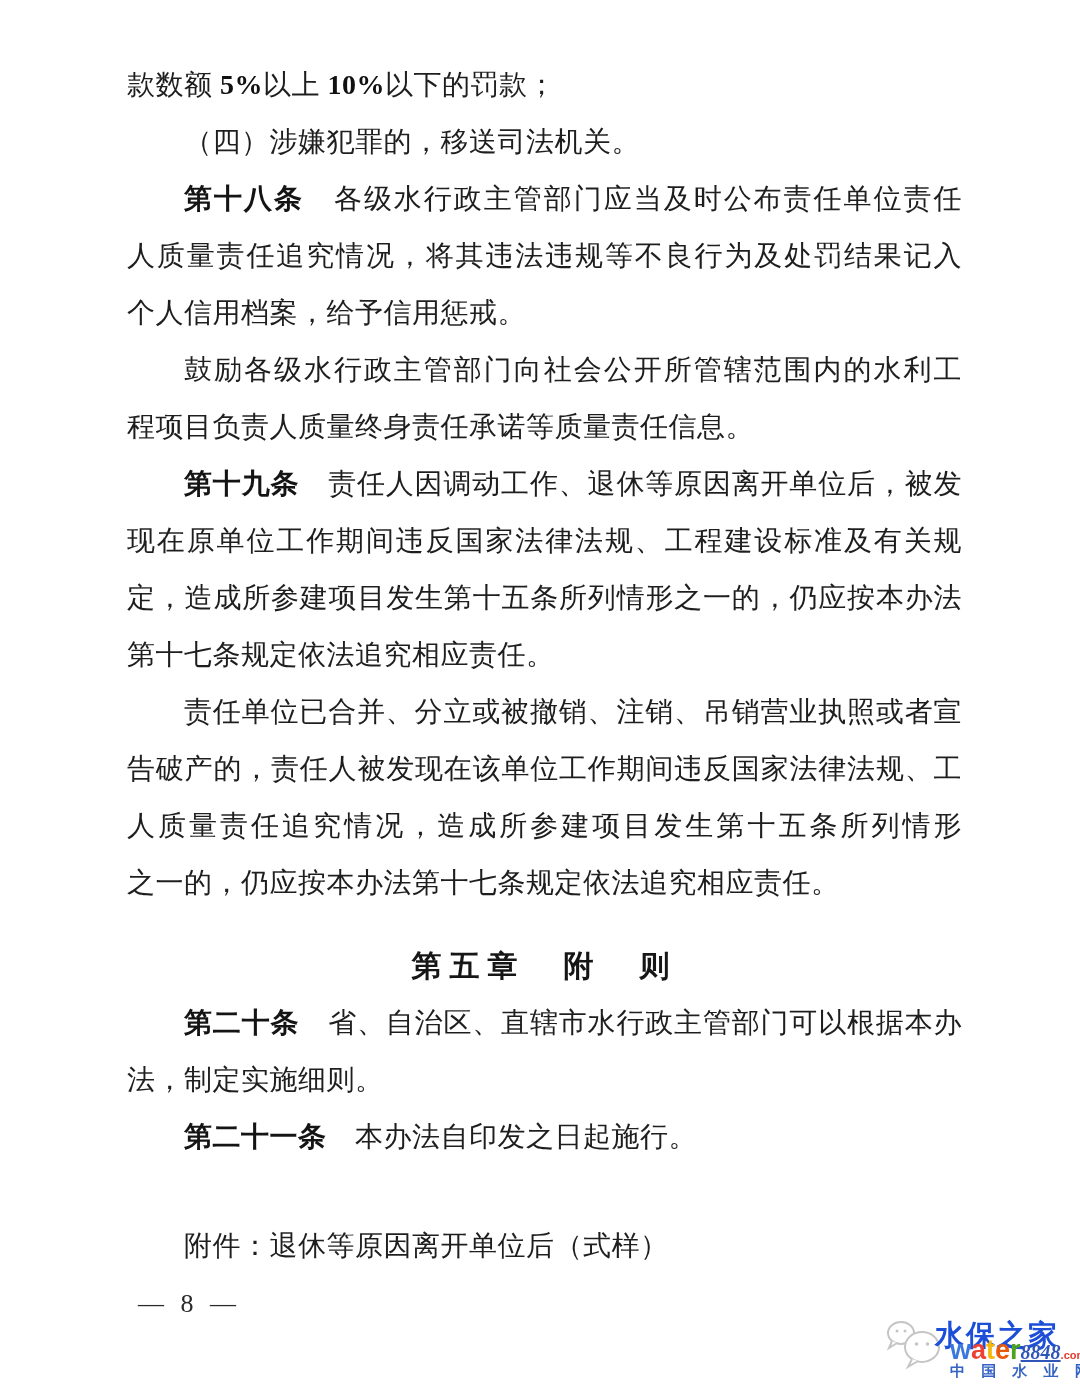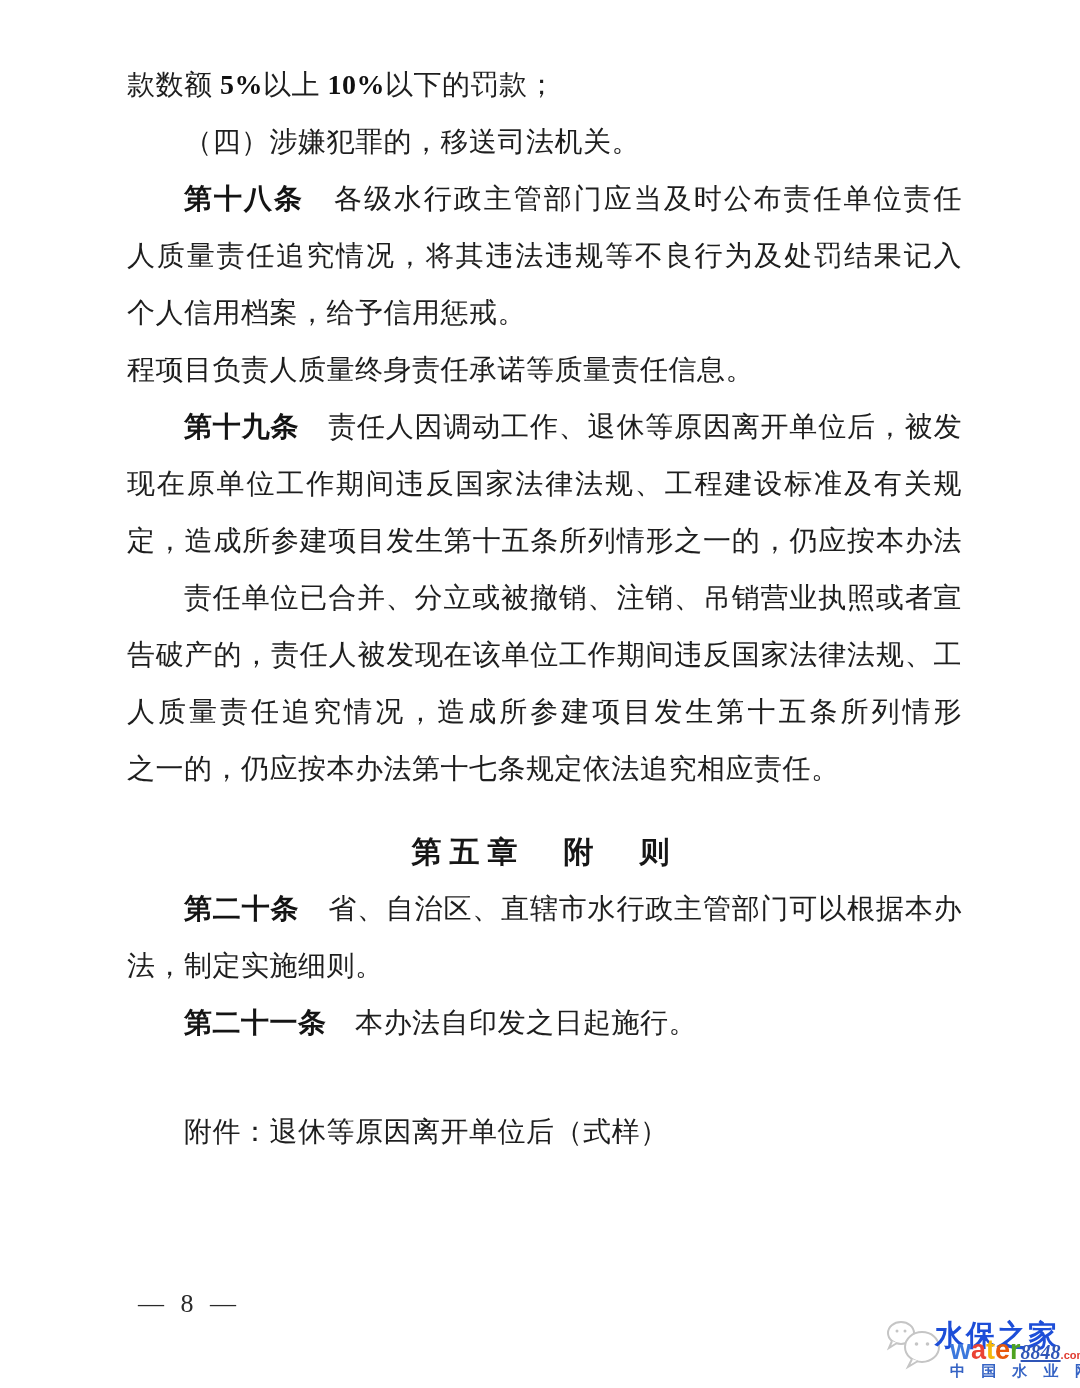--- a/index.html
+++ b/index.html
@@ -74,24 +74,26 @@
 
 <div class="page">
 
   <div class="textblock">
 
   <div class="line"><span class="seg-normal">款数额 </span><span class="seg-bold-num">5%</span><span class="seg-normal">以上 </span><span class="seg-bold-num">10%</span><span class="seg-normal">以下的罚款；</span></div>
       <div class="line indent"><span class="seg-normal">（四）涉嫌犯罪的，移送司法机关。</span></div>
       <div class="line indent full"><span class="seg-bold">第十八条</span><span class="seg-normal">　各级水行政主管部门应当及时公布责任单位责任</span></div>
       <div class="line full"><span class="seg-normal">人质量责任追究情况，将其违法违规等不良行为及处罚结果记入</span></div>
       <div class="line"><span class="seg-normal">个人信用档案，给予信用惩戒。</span></div>
+      <div class="line indent full"><span class="seg-normal">鼓励各级水行政主管部门向社会公开所管辖范围内的水利工</span></div>
       <div class="line"><span class="seg-normal">程项目负责人质量终身责任承诺等质量责任信息。</span></div>
       <div class="line indent full"><span class="seg-bold">第十九条</span><span class="seg-normal">　责任人因调动工作、退休等原因离开单位后，被发</span></div>
       <div class="line full"><span class="seg-normal">现在原单位工作期间违反国家法律法规、工程建设标准及有关规</span></div>
       <div class="line full"><span class="seg-normal">定，造成所参建项目发生第十五条所列情形之一的，仍应按本办法</span></div>
+      <div class="line"><span class="seg-normal">第十七条规定依法追究相应责任。</span></div>
       <div class="line indent full"><span class="seg-normal">责任单位已合并、分立或被撤销、注销、吊销营业执照或者宣</span></div>
       <div class="line full"><span class="seg-normal">告破产的，责任人被发现在该单位工作期间违反国家法律法规、工</span></div>
       <div class="line full"><span class="seg-normal">人质量责任追究情况，造成所参建项目发生第十五条所列情形</span></div>
       <div class="line"><span class="seg-normal">之一的，仍应按本办法第十七条规定依法追究相应责任。</span></div>
       <div class="line heading"><span class="seg-normal">第五章　附　则</span></div>
       <div class="line indent full"><span class="seg-bold">第二十条</span><span class="seg-normal">　省、自治区、直辖市水行政主管部门可以根据本办</span></div>
       <div class="line"><span class="seg-normal">法，制定实施细则。</span></div>
       <div class="line indent"><span class="seg-bold">第二十一条</span><span class="seg-normal">　本办法自印发之日起施行。</span></div>
       <div class="line attachment indent"><span class="seg-normal">附件：退休等原因离开单位后（式样）</span></div>
     </div>

